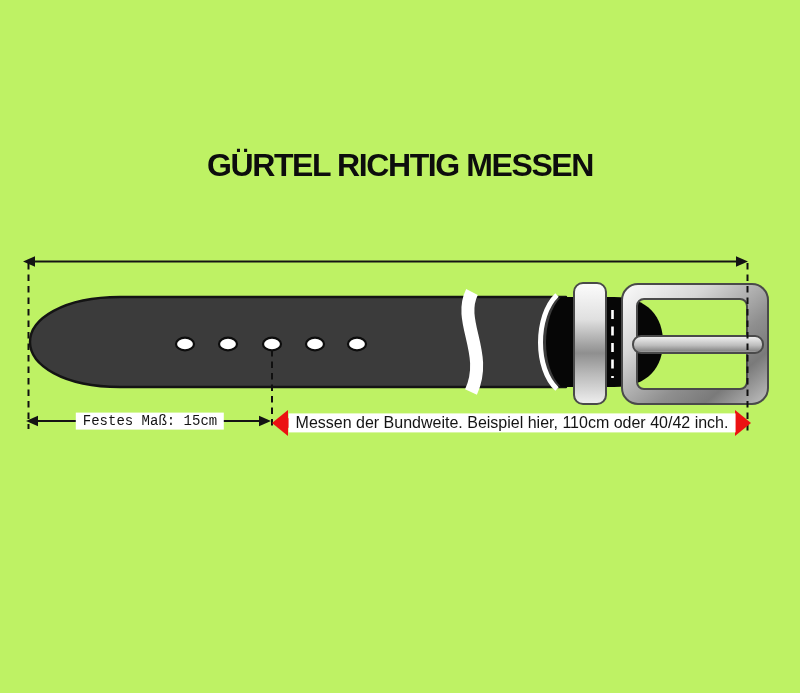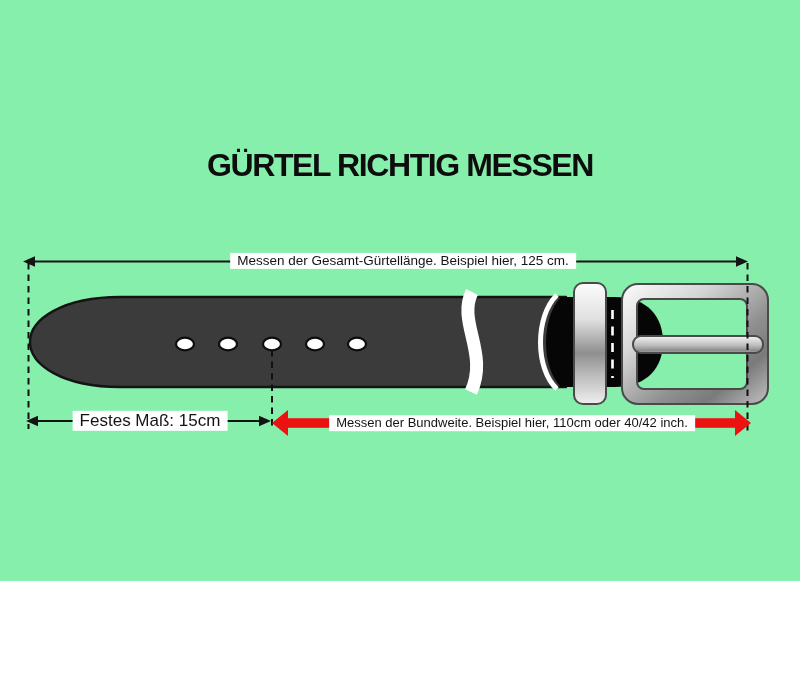--- a/index.html
+++ b/index.html
@@ -1,33 +1,33 @@
 <!DOCTYPE html>
 <html><head>
 <meta charset="utf-8">
 <style>
   html,body{margin:0;padding:0;background:#ffffff;}
   .canvas{
-    position:relative;width:800px;height:581px;background:#86efac;
+    position:relative;width:800px;height:693px;background:#bef264;
     font-family:"Liberation Sans", sans-serif;overflow:hidden;
   }
   .title{
     position:absolute;left:0;top:147px;width:800px;text-align:center;
     font-size:32px;font-weight:bold;letter-spacing:-1.4px;color:#0d0d0d;
     white-space:pre;
   }
   .diagram-svg{position:absolute;left:0;top:0;width:800px;height:693px;}
   .mlabel{
     position:absolute;transform:translate(-50%,-50%);
     background:#ffffff;padding:0 7px;color:#141414;white-space:pre;
     line-height:1.2;
   }
   .lab-total{left:403px;top:261px;font-size:13.5px;}
-  .lab-fest{left:150px;top:421px;font-size:17px;}
-  .lab-waist{left:512px;top:423px;font-size:13px;}
+  .lab-fest{left:150px;top:421px;font-size:14px;font-family:Liberation Mono, monospace;}
+  .lab-waist{left:512px;top:423px;font-size:16px;}
   .lab-note{left:513px;top:451px;font-size:14.5px;color:#e43425;background:transparent;}
 </style>
 </head>
 <body>
 
 <div class="canvas">
 
   <div class="title">GÜRTEL RICHTIG MESSEN</div>
 
   <svg class="diagram-svg" viewBox="0 0 800 693" xmlns="http://www.w3.org/2000/svg">
@@ -98,20 +98,19 @@
     <g>
       <polygon points="272,423 288,410 288,436" fill="#ec1212"></polygon>
       <rect x="287" y="418.2" width="61" height="9.6" fill="#ec1212"></rect>
     </g>
     <g>
       <rect x="672" y="418.2" width="63" height="9.6" fill="#ec1212"></rect>
       <polygon points="751,423 735,410 735,436" fill="#ec1212"></polygon>
     </g>
   </svg>
 
-  <div class="mlabel lab-total">Messen der Gesamt-Gürtellänge. Beispiel hier, 125 cm.</div>
 
   <div class="mlabel lab-fest">Festes Maß: 15cm</div>
 
   <div class="mlabel lab-waist">Messen der Bundweite. Beispiel hier, 110cm oder 40/42 inch.</div>
 
 
 </div>
 
 </body></html>

